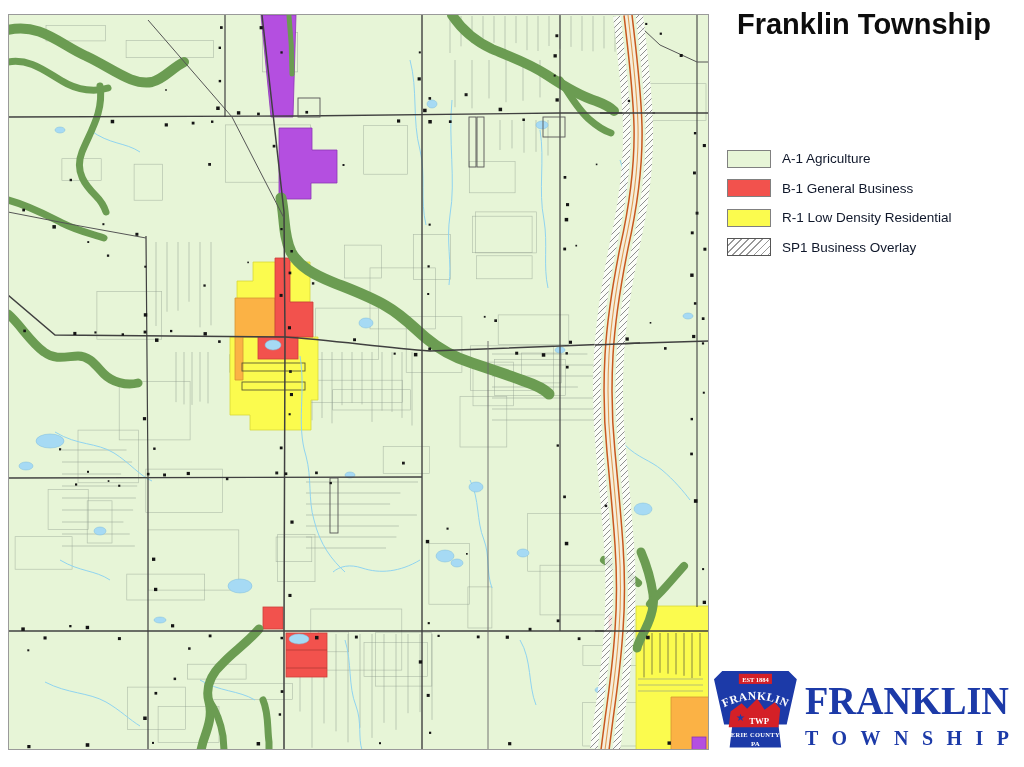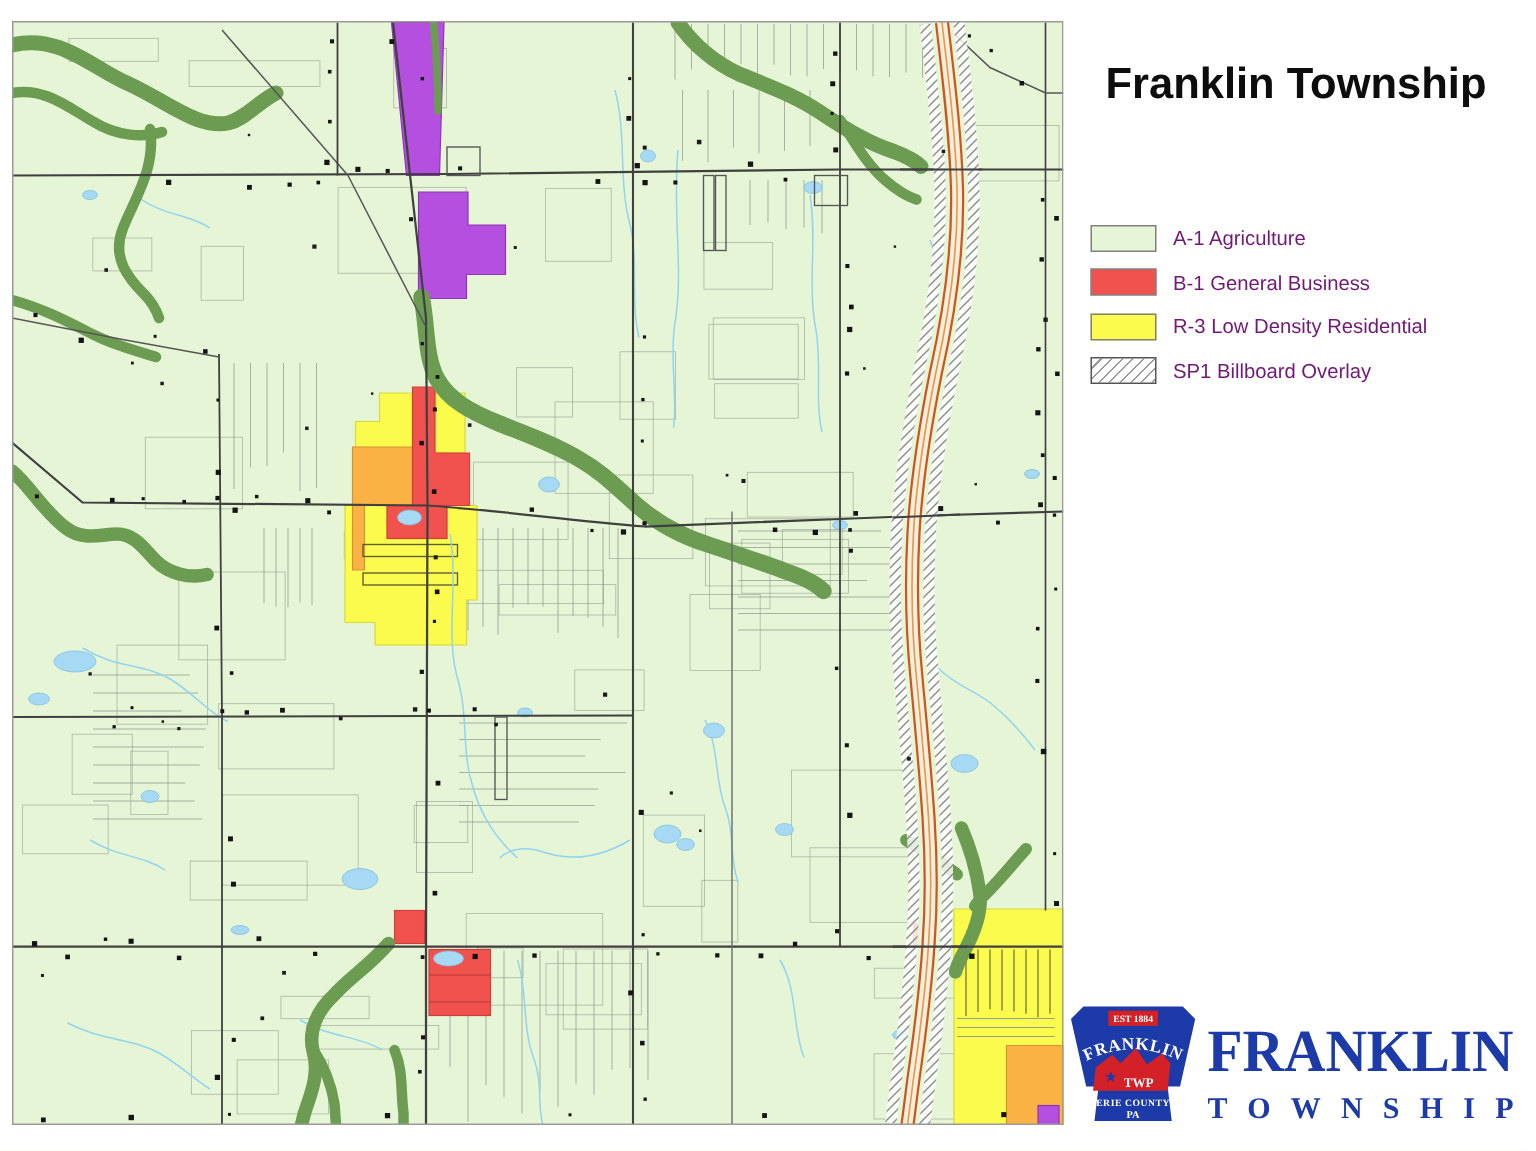--- a/index.html
+++ b/index.html
@@ -1,24 +1,24 @@
 <!DOCTYPE html>
 <html><head>
 <meta charset="utf-8">
 <style>
   html,body{margin:0;padding:0;background:#ffffff;}
   #stage{position:relative;width:1024px;height:767px;background:#ffffff;overflow:hidden;
          font-family:"Liberation Sans", sans-serif;}
   #zmap{position:absolute;left:8px;top:14px;}
-  .title-block{position:absolute;left:711px;top:38px;width:306px;text-align:center;
+  .title-block{position:absolute;left:711px;top:6px;width:306px;text-align:center;
                color:#0d0d0d;font-weight:700;font-size:29px;line-height:36px;letter-spacing:0px;}
   .legend{position:absolute;left:727px;top:144px;width:292px;}
   .legend-row{display:flex;align-items:center;height:29.5px;}
   .legend-swatch{width:44px;height:18px;border:1px solid #808080;box-sizing:border-box;flex:0 0 auto;}
-  .legend-label{margin-left:11px;font-size:13.5px;color:#701a75;white-space:nowrap;}
+  .legend-label{margin-left:11px;font-size:13.5px;color:#0f172a;white-space:nowrap;}
   #logo-svg{position:absolute;left:710px;top:649px;}
 </style>
 </head>
 <body>
 
 <div id="stage">
 
   <svg id="zmap" width="701" height="736" viewBox="8 14 701 736" preserveAspectRatio="none">
     <defs>
       <pattern id="hatchpat" width="6" height="6" patternUnits="userSpaceOnUse">
@@ -499,25 +499,25 @@
     <div class="legend-row">
       <div class="legend-swatch" style="background: rgb(231, 245, 215);"></div>
       <div class="legend-label">A-1 Agriculture</div>
     </div>
     <div class="legend-row">
       <div class="legend-swatch" style="background: rgb(242, 82, 77);"></div>
       <div class="legend-label">B-1 General Business</div>
     </div>
     <div class="legend-row">
       <div class="legend-swatch" style="background: rgb(251, 251, 78);"></div>
-      <div class="legend-label">R-3 Low Density Residential</div>
+      <div class="legend-label">R-1 Low Density Residential</div>
     </div>
     <div class="legend-row">
       <div class="legend-swatch" style="background: repeating-linear-gradient(135deg, rgb(255, 255, 255) 0px, rgb(255, 255, 255) 4px, rgb(153, 153, 153) 4px, rgb(153, 153, 153) 5px); border-color: rgb(85, 85, 85);"></div>
-      <div class="legend-label">SP1 Billboard Overlay</div>
+      <div class="legend-label">SP1 Business Overlay</div>
     </div>
   </div>
 
   <svg id="logo-svg" width="310" height="118" viewBox="0 0 310 118">
     <g transform="translate(4,11) scale(0.92)">
       <polygon points="9,12 81,12 90,21 79,70 70,70 73,95 17,95 20,70 11,70 0,21" fill="#1c3aa8"></polygon>
       <rect x="27" y="15" width="36" height="11" fill="#d42027"></rect>
       <text x="45" y="23.5" text-anchor="middle" font-family="Liberation Serif, serif" font-size="7" font-weight="bold" fill="#ffffff">EST 1884</text>
       <defs>
           <path id="arcf" d="M10,52 Q45,34 80,52"></path>

